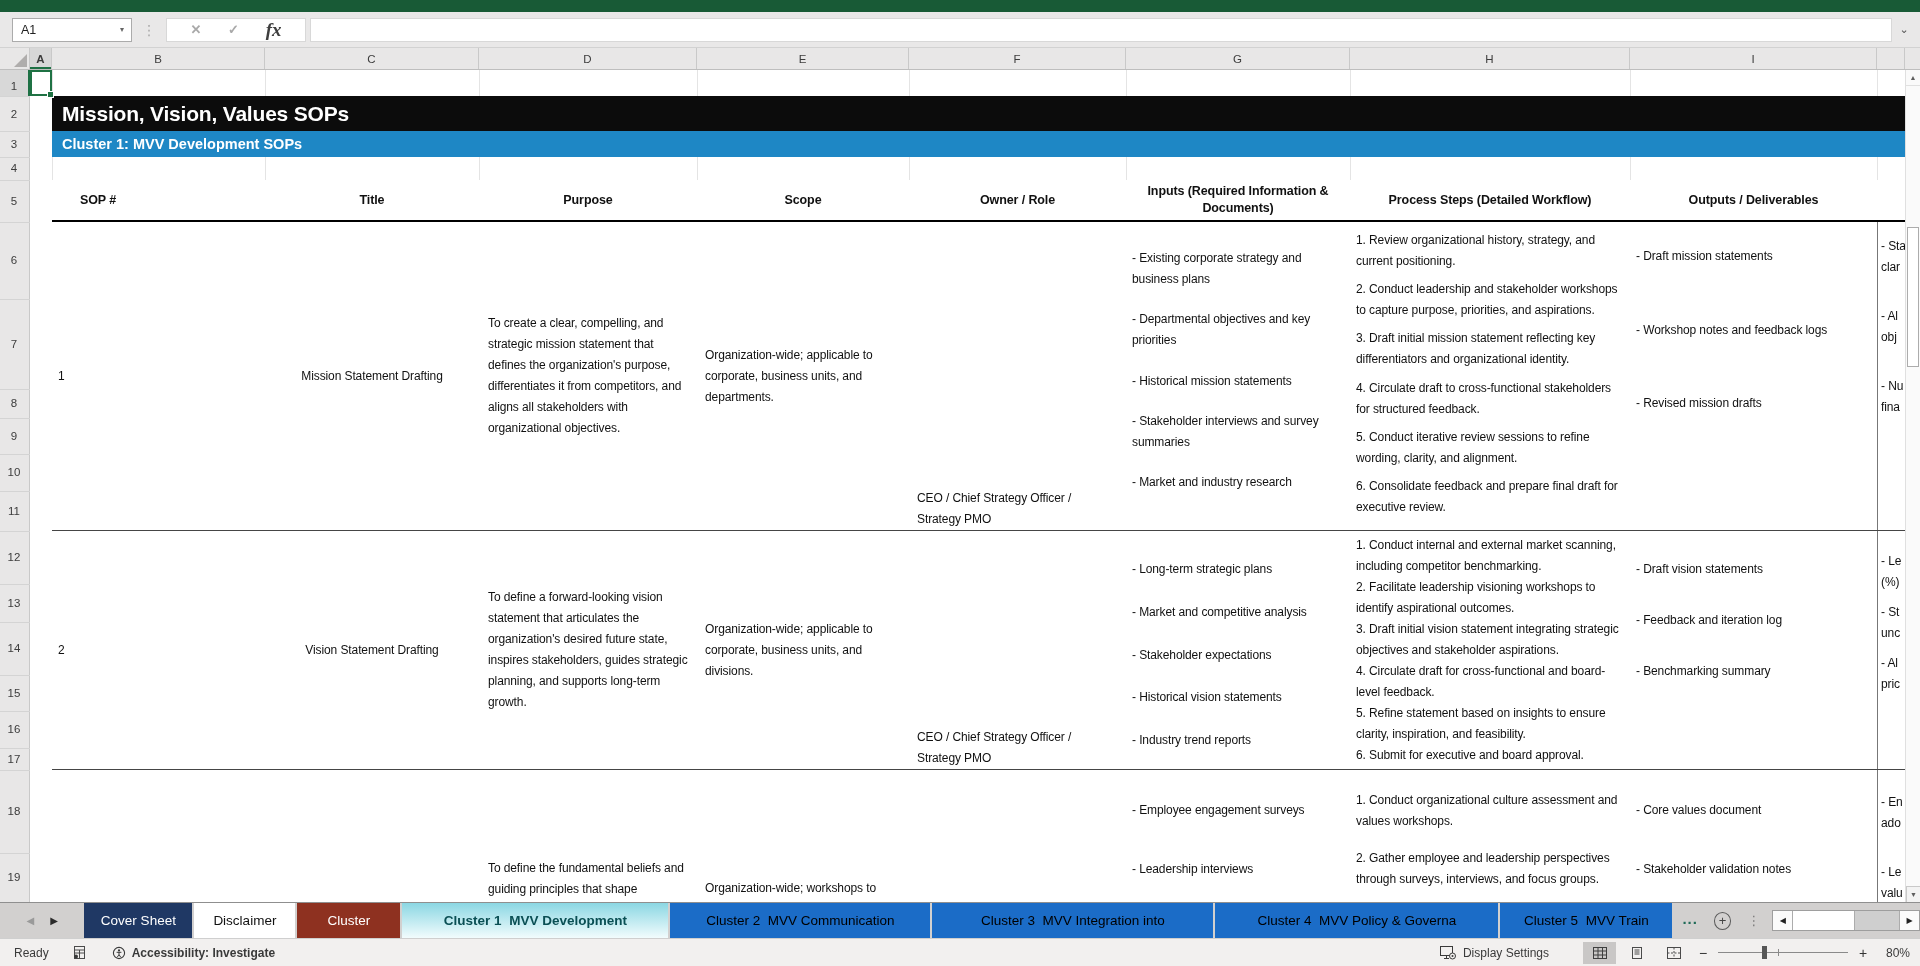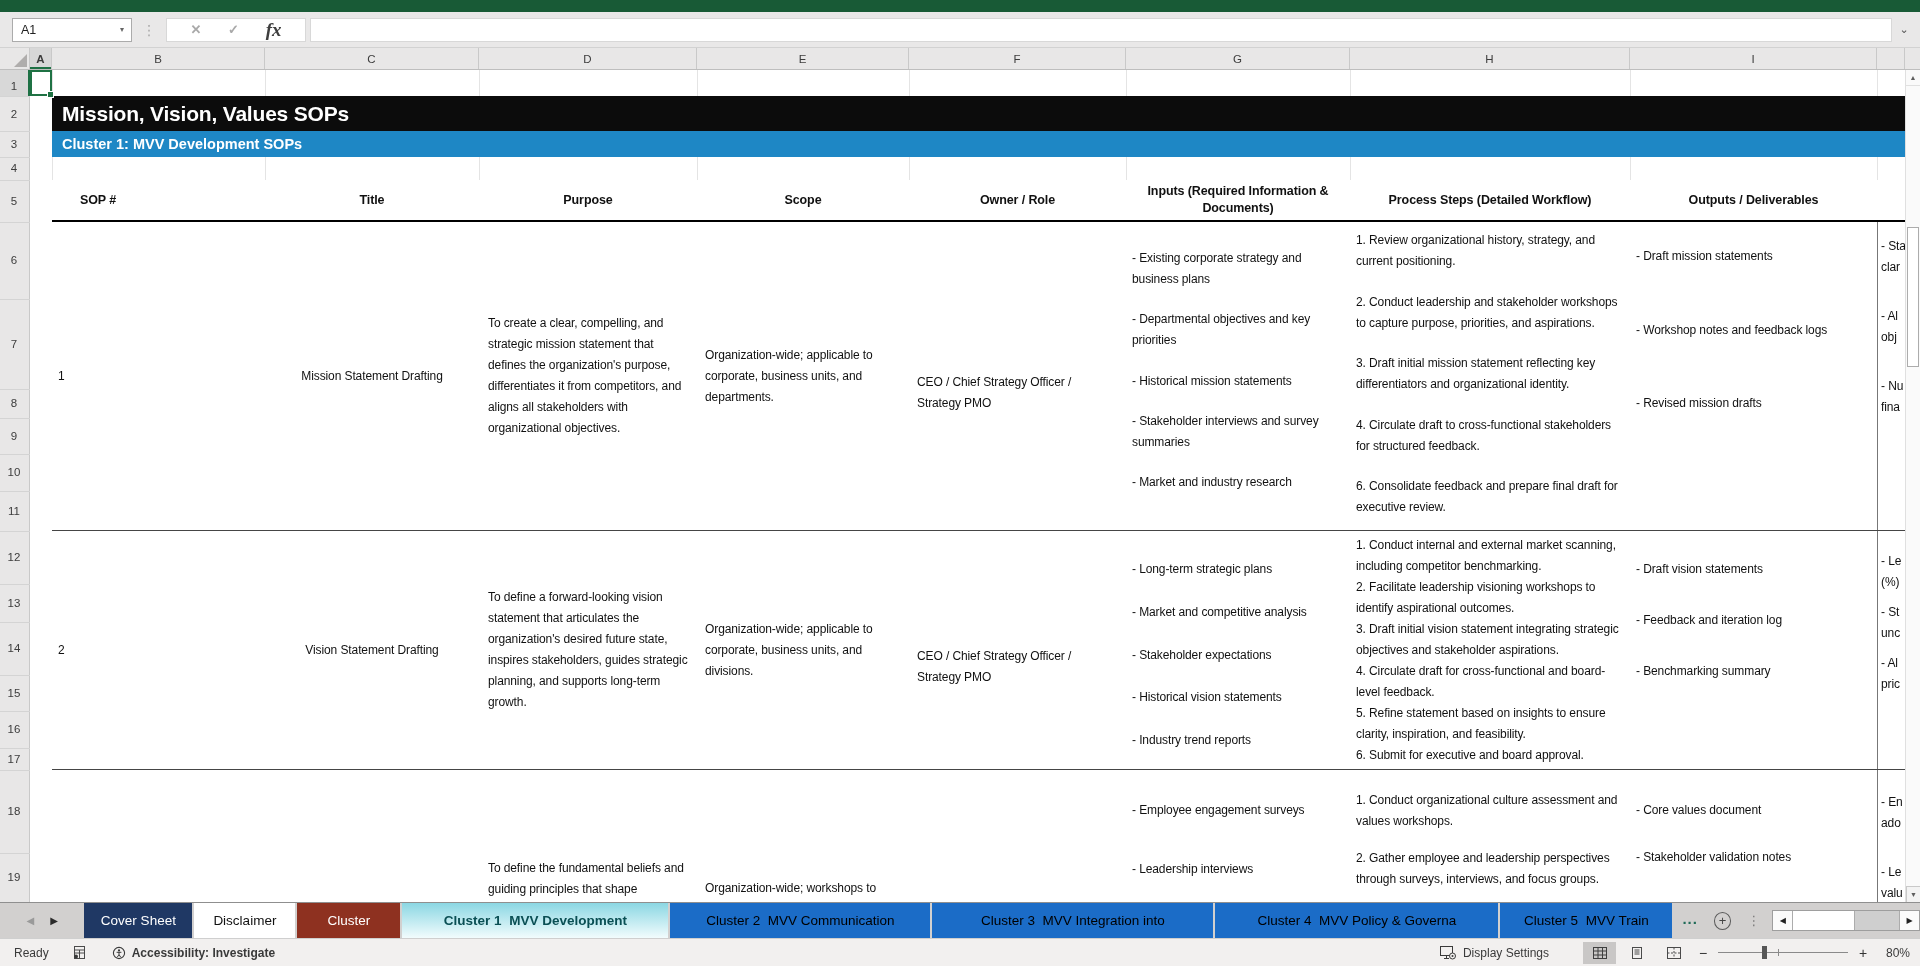--- a/index.html
+++ b/index.html
@@ -64,36 +64,36 @@
   .tbody { position:absolute; left:52px; top:152px; width:1853px; }
 
   .sop-block { display:flex; border-bottom:1px solid #454545; overflow:hidden; background:#fff; }
   .sop-3 { border-bottom:none; }
   .cell { font-size:12px; line-height:21px; letter-spacing:-0.1px; color:#111; }
   .c-num    { width:213px; display:flex; align-items:center; padding-left:6px; }
   .c-title  { width:214px; display:flex; align-items:center; justify-content:center;
               text-align:center; }
   .c-purpose{ width:218px; display:flex; align-items:center; padding:0 9px; }
   .c-scope  { width:212px; display:flex; align-items:center; padding:0 8px; }
-  .c-owner  { width:217px; display:flex; align-items:center; padding:0 8px;margin-top:33px; }
+  .c-owner  { width:217px; display:flex; align-items:flex-end; padding:0 8px;margin-top:33px; }
   .list { display:flex; flex-direction:column; justify-content:space-between; }
   .sop-3 .list { justify-content:flex-start; }
   .c-inputs { width:224px; padding:26px 8px 37px 6px; }
   .c-process{ width:280px; padding:8px 8px 12px 6px; }
   .c-outputs{ width:247px; padding:24px 16px 116px 6px; }
   .c-frag   { width:28px; padding:14px 0 112px 3px; border-left:1px solid #777;
               overflow:hidden; }
   .c-frag .frag div { white-space:nowrap; }
   .sop-2 .c-inputs { padding:28px 8px 18px 6px; }
   .sop-2 .c-process{ padding:4px 8px 4px 6px;justify-content:space-between; }
   .sop-2 .c-outputs{ padding:28px 16px 87px 6px; }
   .sop-2 .c-frag   { padding:20px 0 74px 3px; }
   .sop-3 .c-inputs { padding-top:30px; row-gap:38px; }
   .sop-3 .c-process{ padding-top:20px; row-gap:16px; }
-  .sop-3 .c-outputs{ padding-top:30px; row-gap:26px; }
+  .sop-3 .c-outputs{ padding-top:30px; row-gap:38px; }
   .sop-3 .c-frag   { padding-top:22px; row-gap:28px; }
   .sop-3 .c-purpose{ align-items:flex-start; padding-top:88px; }
   .sop-3 .c-scope  { align-items:flex-start; padding-top:108px; }
 
   
   .vsb { position:absolute; right:0; top:0; width:15px; height:832px; background:#FAFAFA;
          border-left:1px solid #E0E0E0; z-index:6; }
   .vsb-up, .vsb-down { position:absolute; left:0; width:14px; height:16px; text-align:center;
          font-size:7px; color:#5E5E5E; line-height:16px; background:#FAFAFA; }
   .vsb-up { top:0; border-bottom:1px solid #E0E0E0; }
@@ -278,20 +278,21 @@
             <div class="item">- Departmental objectives and key priorities</div>
             <div class="item">- Historical mission statements</div>
             <div class="item">- Stakeholder interviews and survey summaries</div>
             <div class="item">- Market and industry research</div>
           </div>
           <div class="cell c-process list">
             <div class="item">1. Review organizational history, strategy, and current positioning.</div>
             <div class="item">2. Conduct leadership and stakeholder workshops to capture purpose, priorities, and aspirations.</div>
             <div class="item">3. Draft initial mission statement reflecting key differentiators and organizational identity.</div>
             <div class="item">4. Circulate draft to cross-functional stakeholders for structured feedback.</div>
+            <div class="item">5. Conduct iterative review sessions to refine wording, clarity, and alignment.</div>
             <div class="item">6. Consolidate feedback and prepare final draft for executive review.</div>
           </div>
           <div class="cell c-outputs list">
             <div class="item">- Draft mission statements</div>
             <div class="item">- Workshop notes and feedback logs</div>
             <div class="item">- Revised mission drafts</div>
           </div>
           <div class="cell c-frag list">
             <div class="frag">
               <div class="">- Sta</div>

